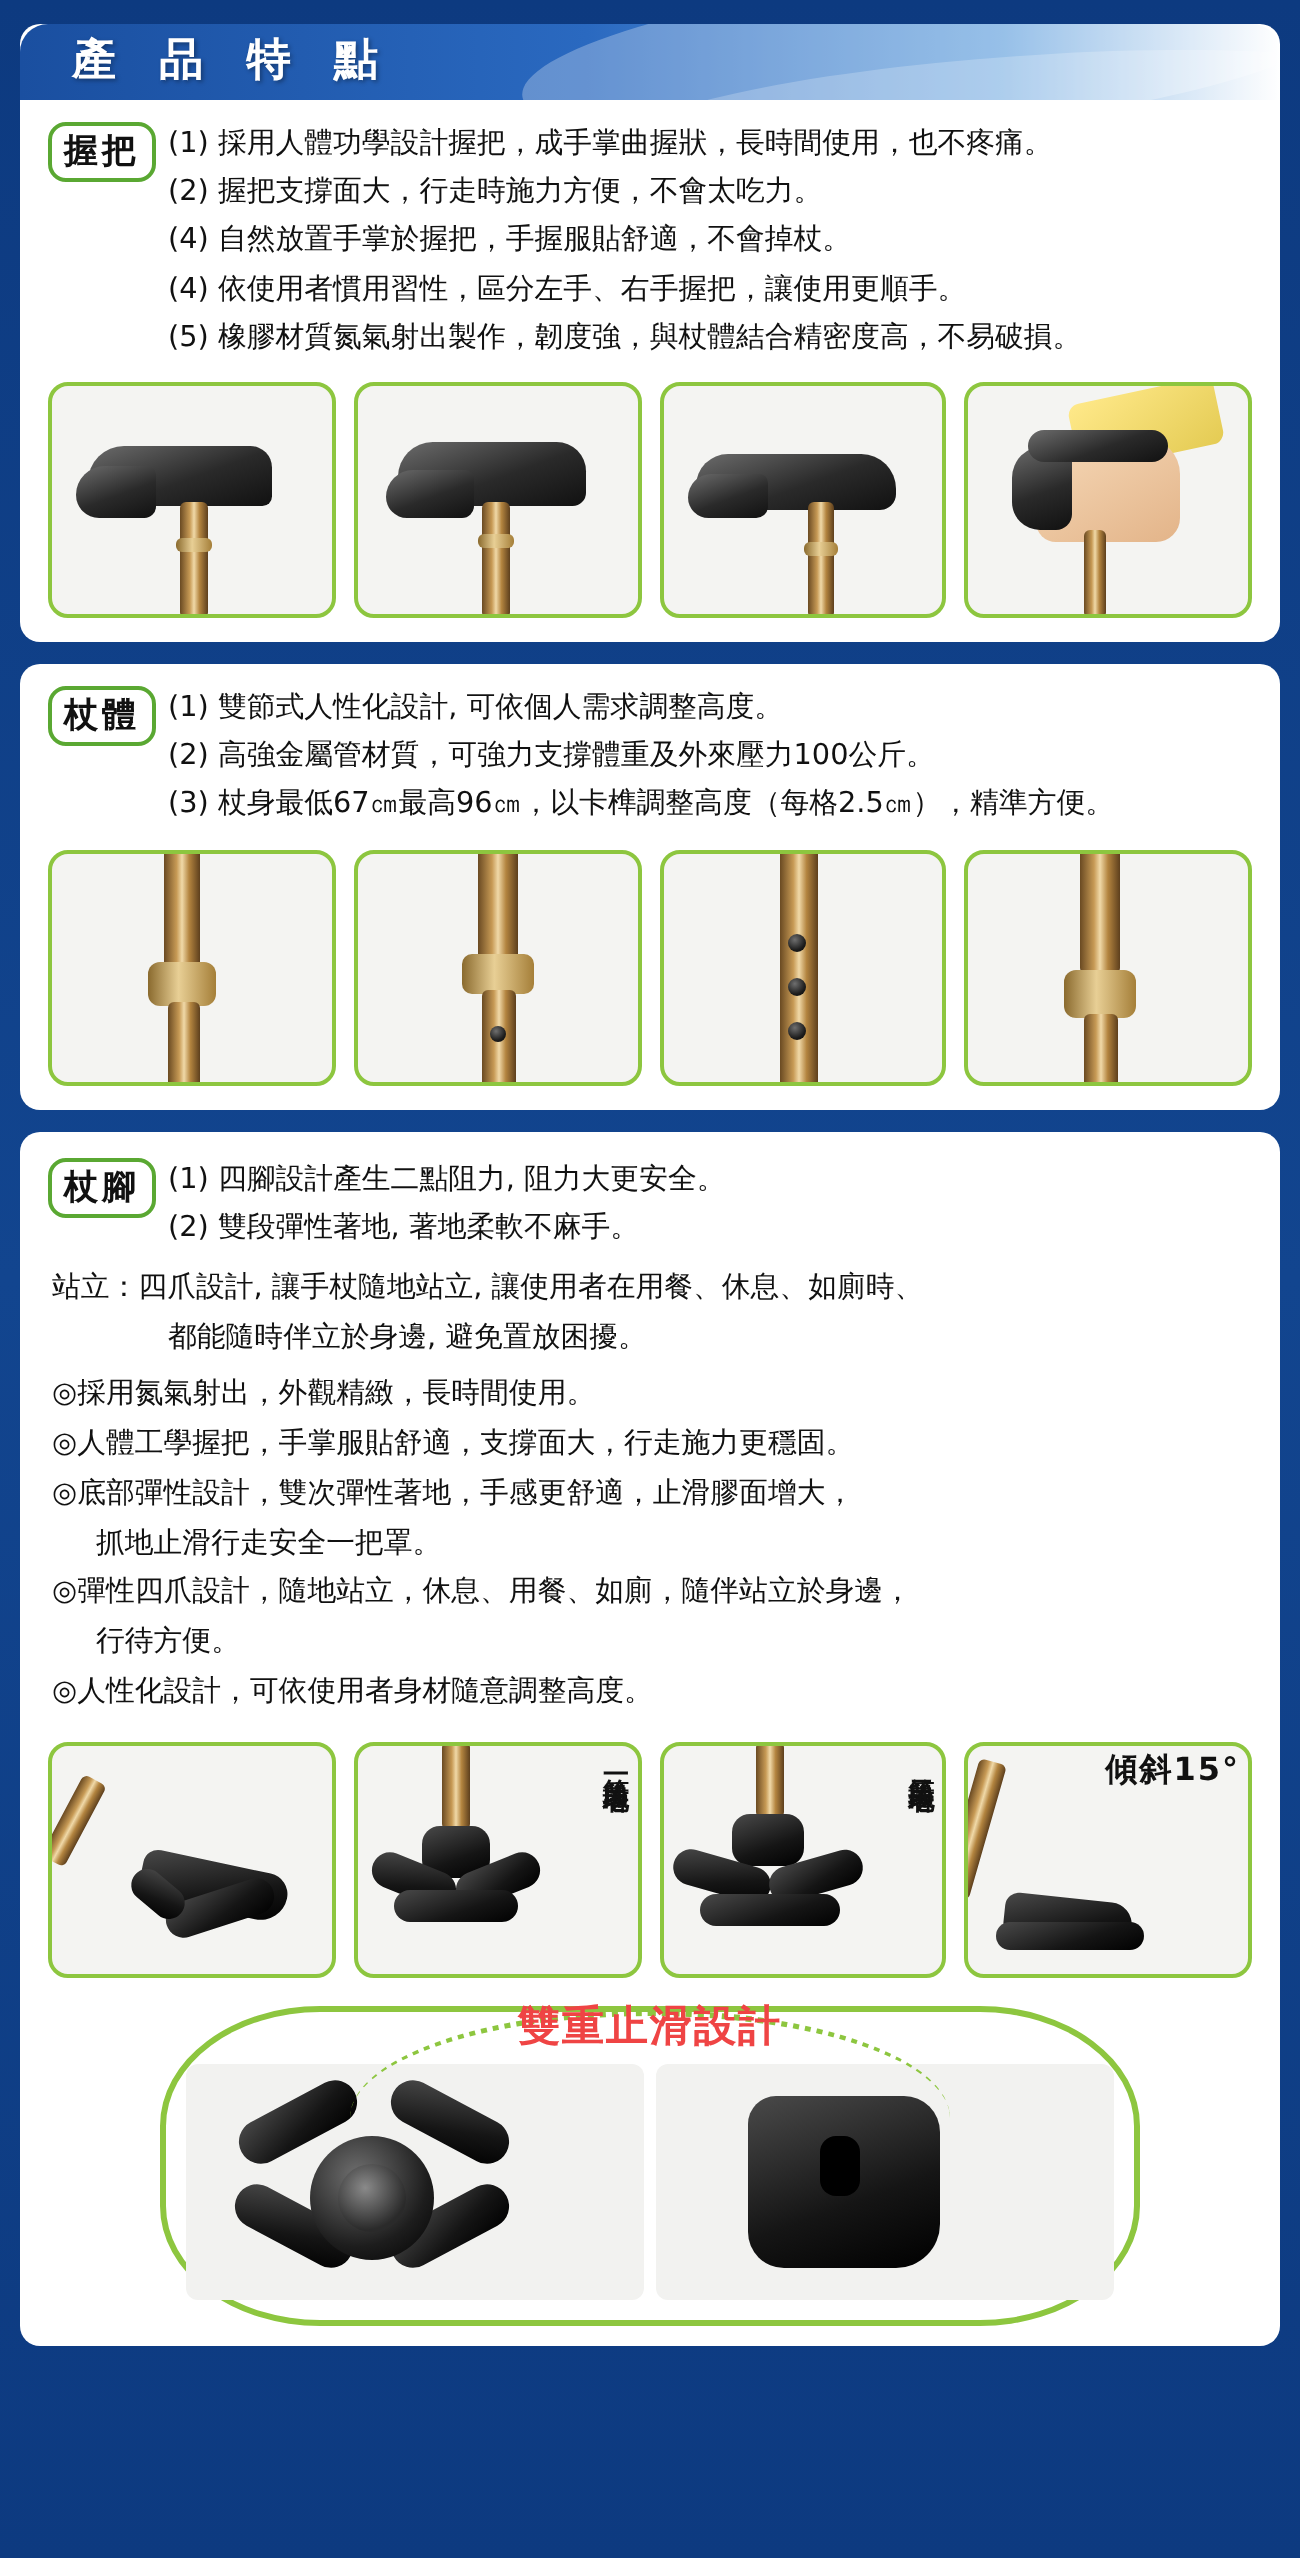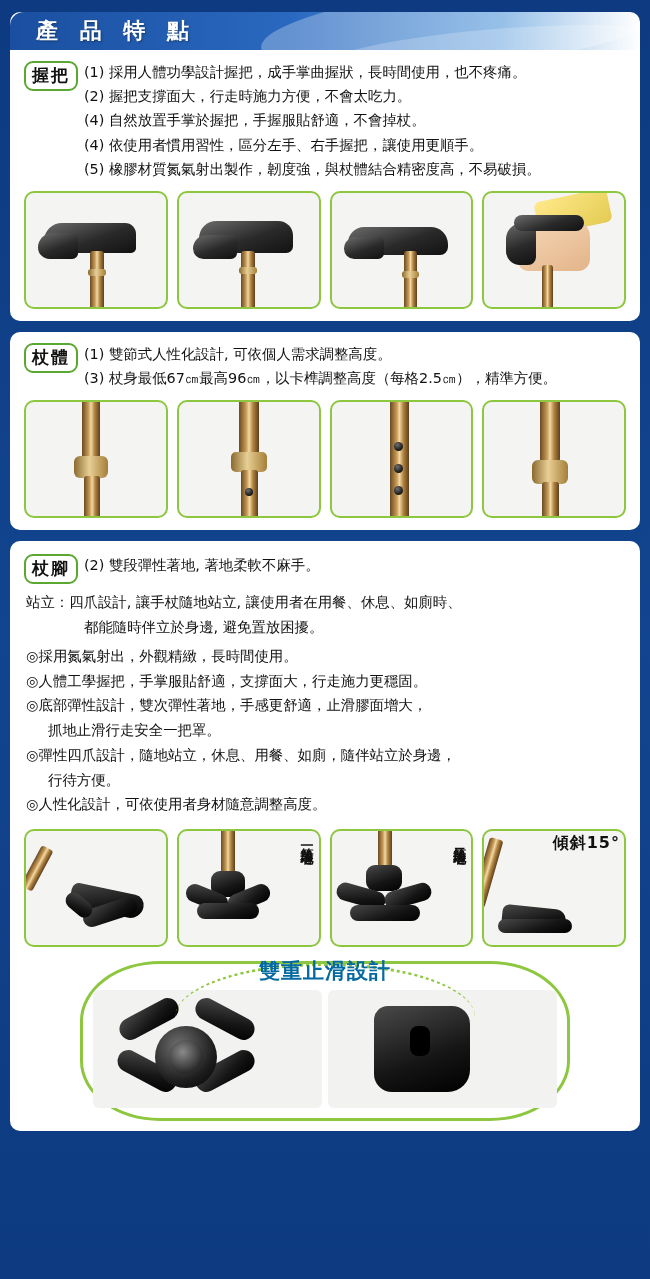--- a/index.html
+++ b/index.html
@@ -185,21 +185,21 @@
     position: relative;
     margin-top: 12px;
     padding: 0 70px;
   }
   .arc-title {
     position: absolute;
     top: -4px; left: 0; right: 0;
     text-align: center;
     font-size: 21px;
     font-weight: bold;
-    color: #0369a1;
+    color: #ef4444;
     z-index: 5;
     letter-spacing: 1px;
   }
   .dual {
     display: flex;
     gap: 6px;
     border: 3px solid #8dc63f;
     border-radius: 80px / 60px;
     padding: 26px 10px 10px 10px;
     background: #fff;
@@ -278,20 +278,21 @@
         </div>
       </div>
     </div>
   </div>
 
   <div class="card">
     <div class="rowhead" style="">
       <div class="chip">杖體</div>
       <div class="lines">
         <div class="ln">(1) 雙節式人性化設計, 可依個人需求調整高度。</div>
+        <div class="ln">(2) 高強金屬管材質，可強力支撐體重及外來壓力100公斤。</div>
         <div class="ln">(3) 杖身最低67㎝最高96㎝，以卡榫調整高度（每格2.5㎝），精準方便。</div>
       </div>
     </div>
 
     <div class="strip">
       <div class="ph">
         <div class="art">
           <div class="shaft" style="left:56px; top:-4px; width:18px; height:66px;"></div>
           <div class="ring" style="left:48px; top:54px; width:34px; height:22px; border-radius:6px;"></div>
           <div class="shaft" style="left:58px; top:74px; width:16px; height:48px;"></div>
@@ -320,20 +321,21 @@
           <div class="shaft" style="left:58px; top:80px; width:17px; height:42px;"></div>
         </div>
       </div>
     </div>
   </div>
 
   <div class="card last">
     <div class="rowhead" style="padding-top:12px;">
       <div class="chip">杖腳</div>
       <div class="lines">
+        <div class="ln">(1) 四腳設計產生二點阻力, 阻力大更安全。</div>
         <div class="ln">(2) 雙段彈性著地, 著地柔軟不麻手。</div>
       </div>
     </div>
 
     <div class="para">
       <div><span>站立：</span><span>四爪設計, 讓手杖隨地站立, 讓使用者在用餐、休息、如廁時、</span></div>
       <div class="sub">都能隨時伴立於身邊, 避免置放困擾。</div>
     </div>
 
     <div class="para" style="padding-top:4px;">

